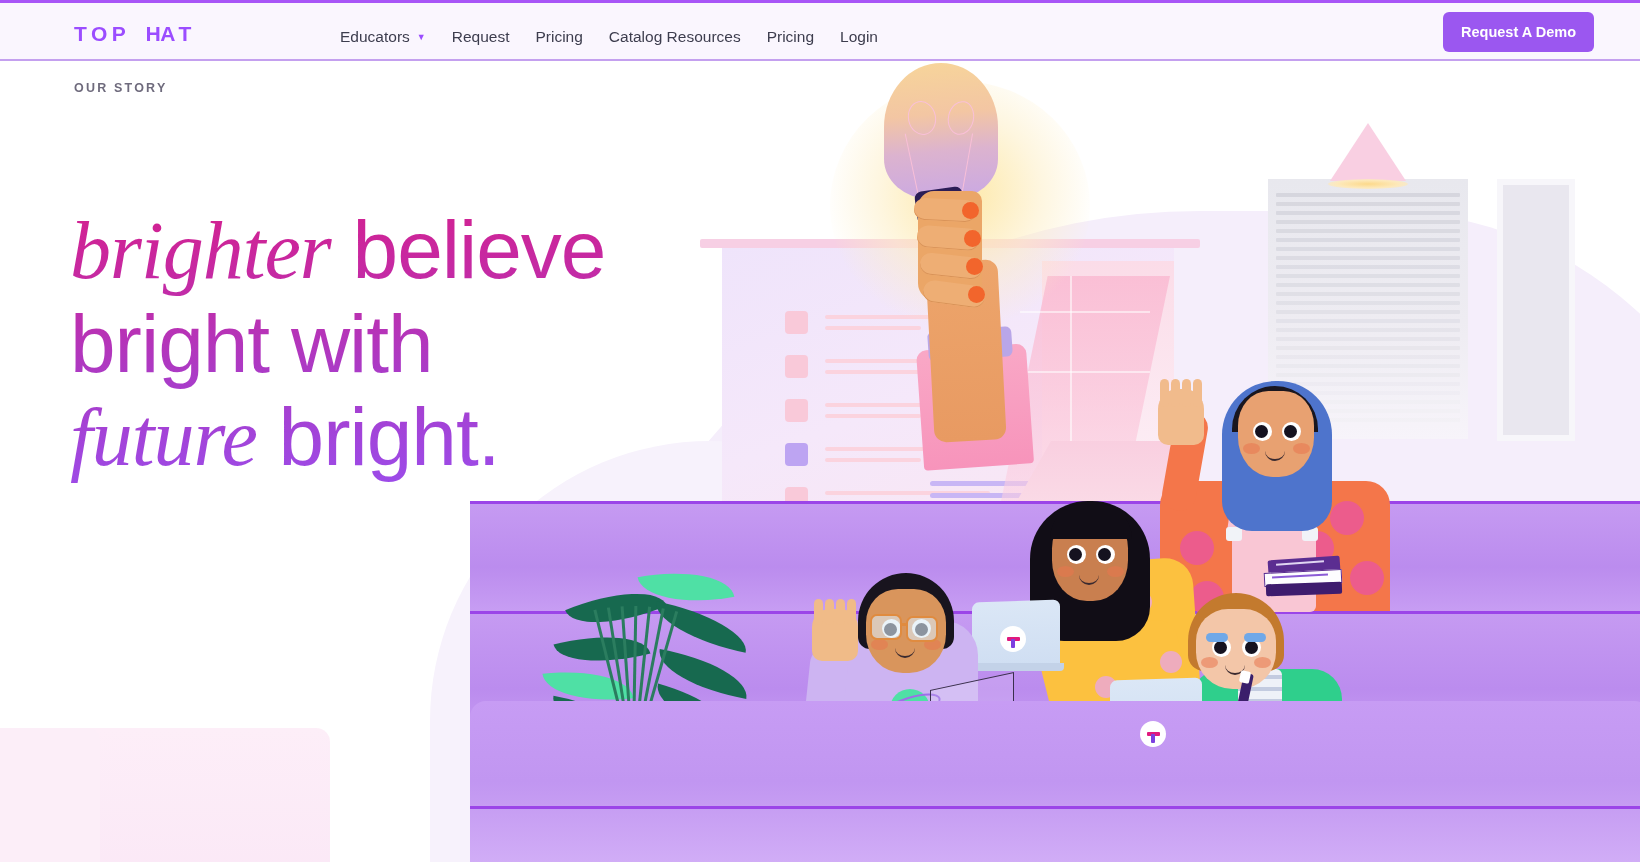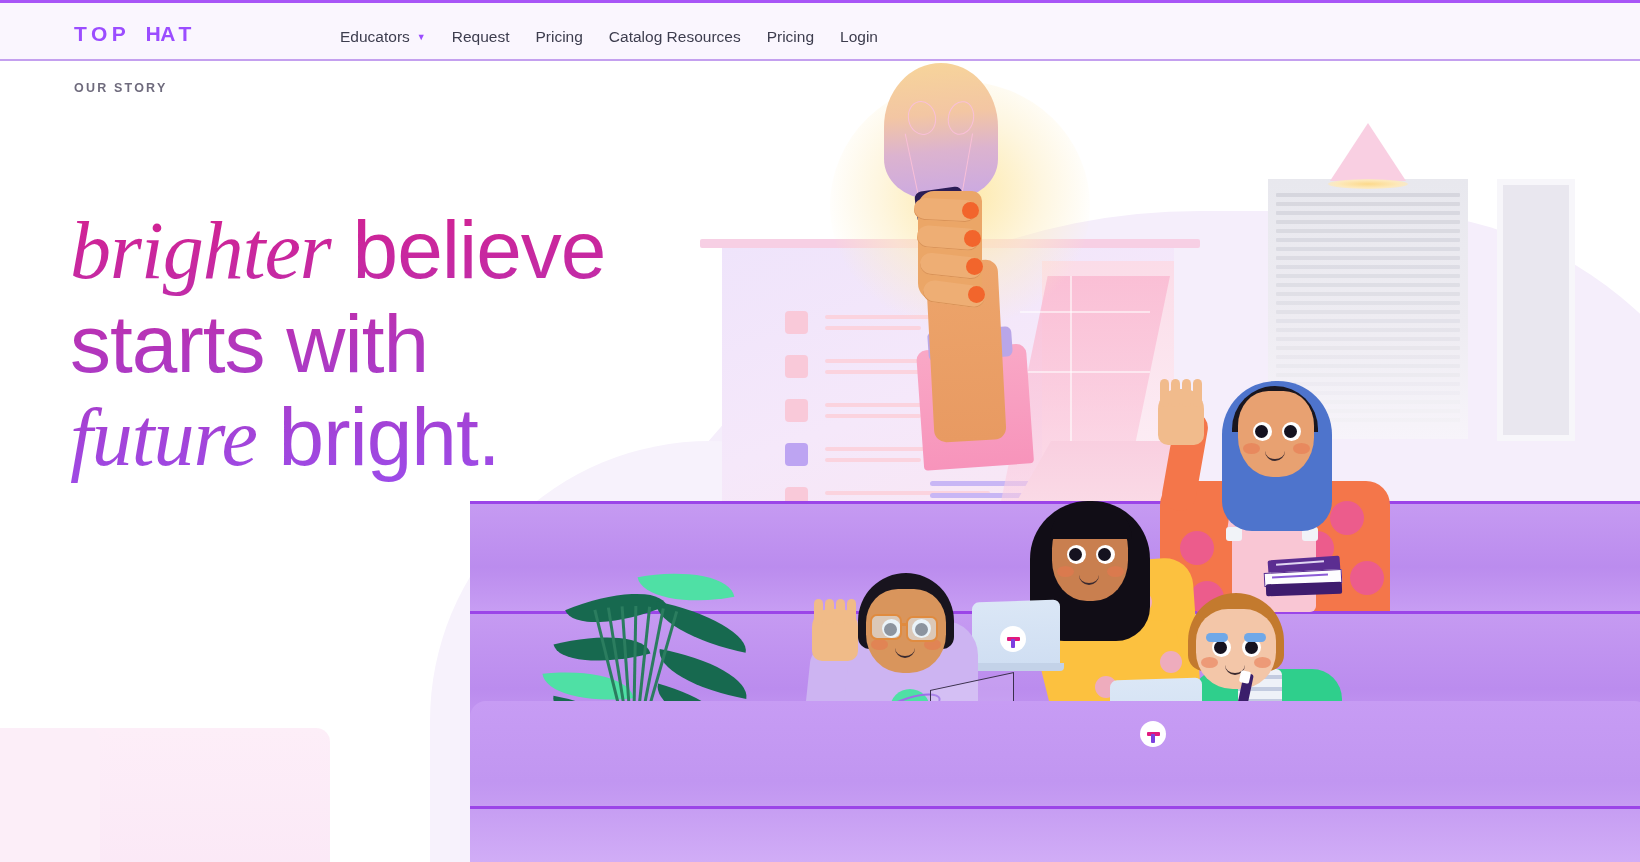--- a/index.html
+++ b/index.html
@@ -506,30 +506,33 @@
         <div class="t"></div>
         <div class="tstem"></div>
       </div>
     </div>
 
   <div class="eyebrow">OUR STORY</div>
 
   <h1 class="headline">
     <br>
     <span class="ital">brighter</span><span> believe</span><br>
-    <span>starts with</span><br>
+    <span>bright with</span><br>
     <span class="ital">future</span><span> bright.</span>
   </h1>
 
   <div class="topline"></div>
   <nav class="nav">
     <div class="logo" id="logo"><span>T</span><span>O</span><span>P</span><span>&nbsp;</span><span class="flip">H</span><span>A</span><span>T</span></div>
     <div class="navlinks" id="navlinks">
         <span class="navlink first"><span>Educators</span><span class="caret">▼</span></span>
         <span class="navlink"><span>Request</span></span>
         <span class="navlink"><span>Pricing</span></span>
         <span class="navlink"><span>Catalog Resources</span></span>
         <span class="navlink"><span>Pricing</span></span>
         <span class="navlink"><span>Login</span></span>
       </div>
+    <div class="demo" style="right:328px; transform:translateX(282px);">
+      <button>Request A Demo</button>
+    </div>
   </nav>
 
 </div>
 
 </body></html>

